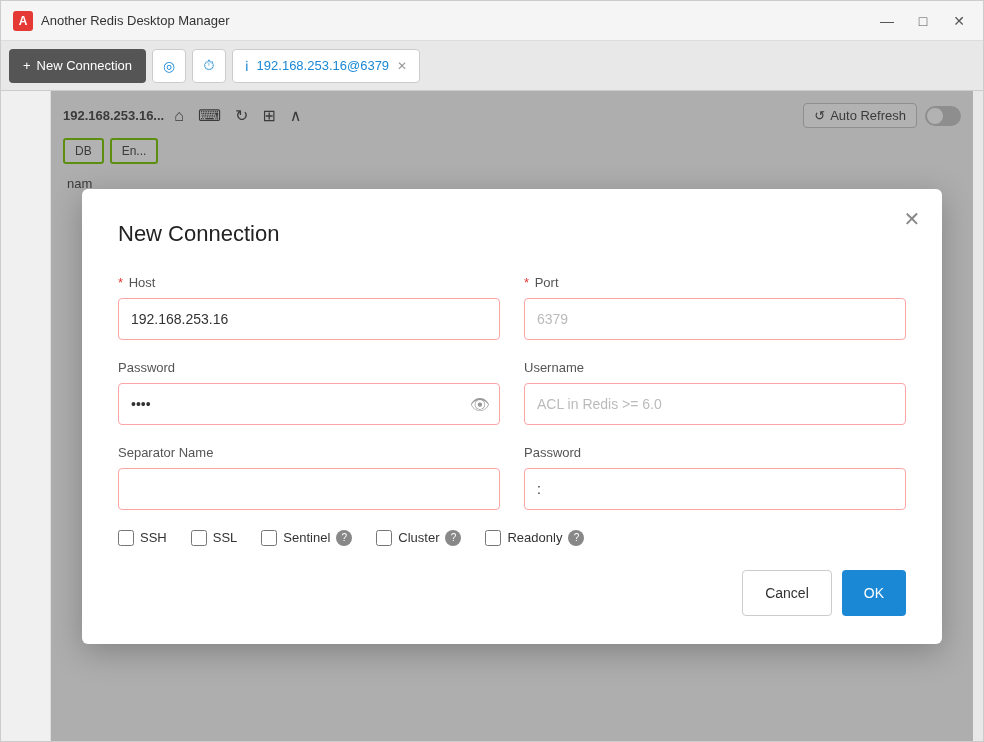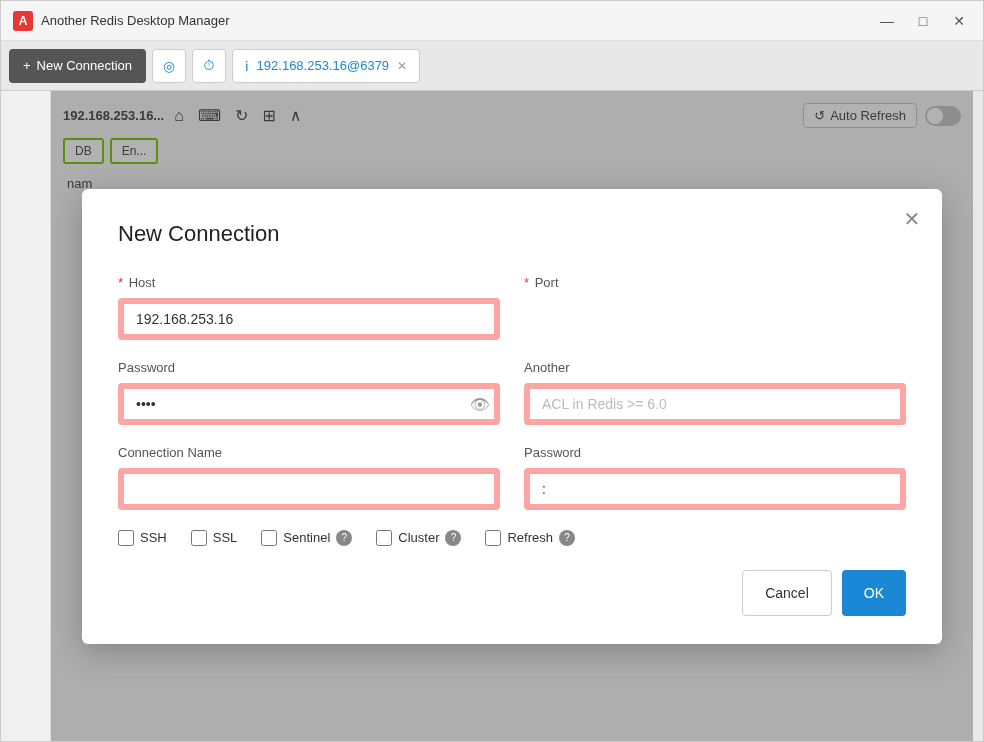--- a/index.html
+++ b/index.html
@@ -302,21 +302,21 @@
       font-size: 13px;
       color: #555;
     }
 
     .form-label .required {
       color: #e53935;
       margin-right: 2px;
     }
 
     .form-input {
-      border: 6px solid #fca5a5;
+      border: 1px solid #fca5a5;
       border-radius: 4px;
       padding: 10px 12px;
       font-size: 14px;
       color: #333;
       outline: none;
       width: 100%;
       height: 42px;
     }
 
     .form-input::placeholder {
@@ -494,40 +494,41 @@
                 <span class="required">*</span>
                 <span>Host</span>
               </label>
               <input type="text" class="form-input" value="192.168.253.16" style="">
             </div>
             <div class="form-group">
               <label class="form-label">
                 <span class="required">*</span>
                 <span>Port</span>
               </label>
+              <input type="text" class="form-input" placeholder="6379" style="">
             </div>
           </div>
 
           <div class="form-row">
             <div class="form-group">
               <label class="form-label">Password</label>
               <div class="input-wrapper">
                 <input type="password" class="form-input" value="••••" style="">
                 <span class="eye-icon">👁</span>
               </div>
             </div>
             <div class="form-group">
-              <label class="form-label">Another</label>
+              <label class="form-label">Username</label>
               <input type="text" class="form-input" placeholder="ACL in Redis &gt;= 6.0" style="">
             </div>
           </div>
 
           <div class="form-row">
             <div class="form-group">
-              <label class="form-label">Connection Name</label>
+              <label class="form-label">Separator Name</label>
               <input type="text" class="form-input" value="" style="">
             </div>
             <div class="form-group">
               <label class="form-label">Password</label>
               <input type="text" class="form-input" value=":" style="">
             </div>
           </div>
 
           <div class="checkbox-row">
             <label class="checkbox-item">
@@ -543,21 +544,21 @@
               <span>Sentinel</span>
               <span class="help-icon">?</span>
             </label>
             <label class="checkbox-item">
               <input type="checkbox" style="">
               <span>Cluster</span>
               <span class="help-icon">?</span>
             </label>
             <label class="checkbox-item">
               <input type="checkbox" style="">
-              <span>Refresh</span>
+              <span>Readonly</span>
               <span class="help-icon">?</span>
             </label>
           </div>
 
           <div class="dialog-footer">
             <button class="btn-cancel">Cancel</button>
             <button class="btn-ok">OK</button>
           </div>
         </div>
       </div>

